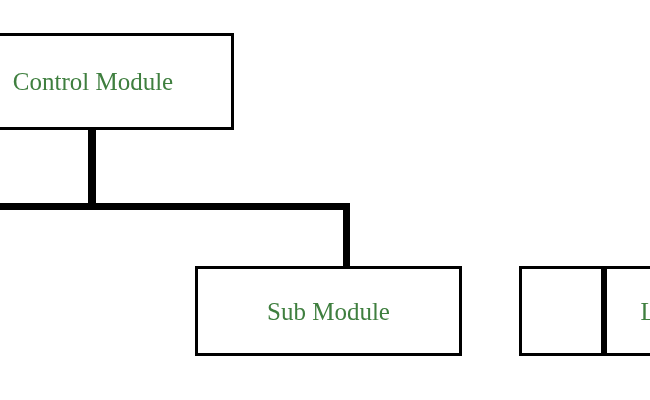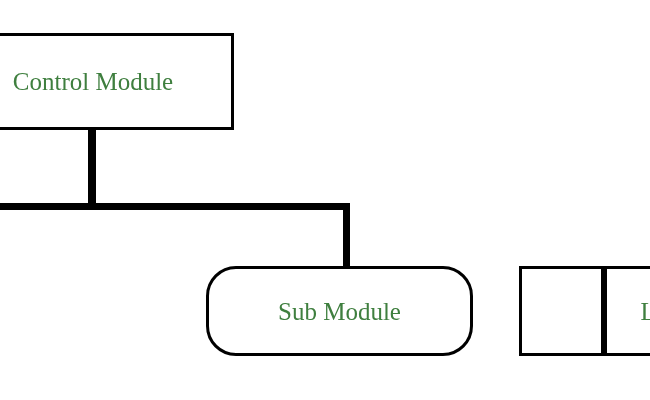--- a/index.html
+++ b/index.html
@@ -41,25 +41,24 @@
   }
   
   #node-control {
     left: -48px;
     top: 33px;
     width: 282px;
     height: 97px;
   }
   
   #node-sub {
-    left: 206px;
+    left: 195px;
     top: 266px;
     width: 267px;
     height: 90px;
-    border-radius: 30px;
   }
   
   #node-blank {
     left: 519px;
     top: 266px;
     width: 85px;
     height: 90px;
   }
   
   #node-li {

